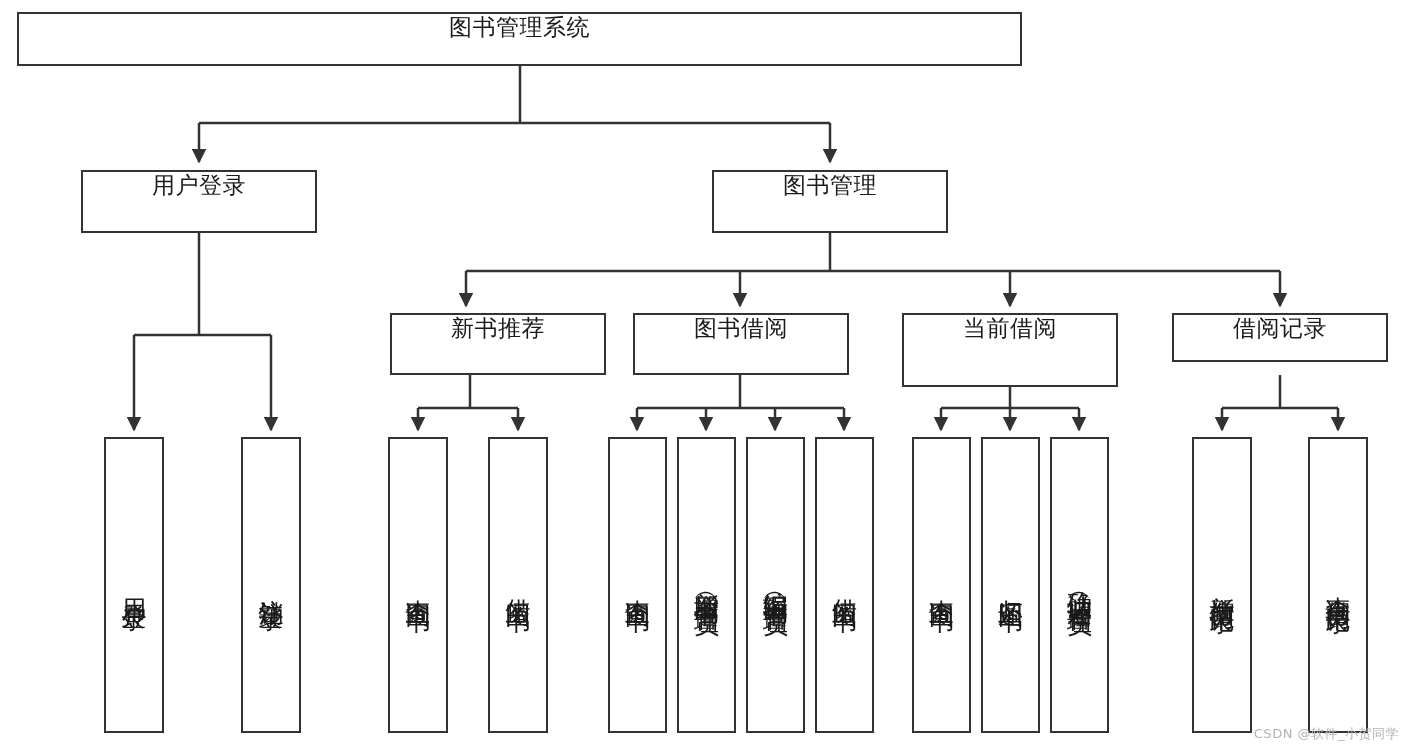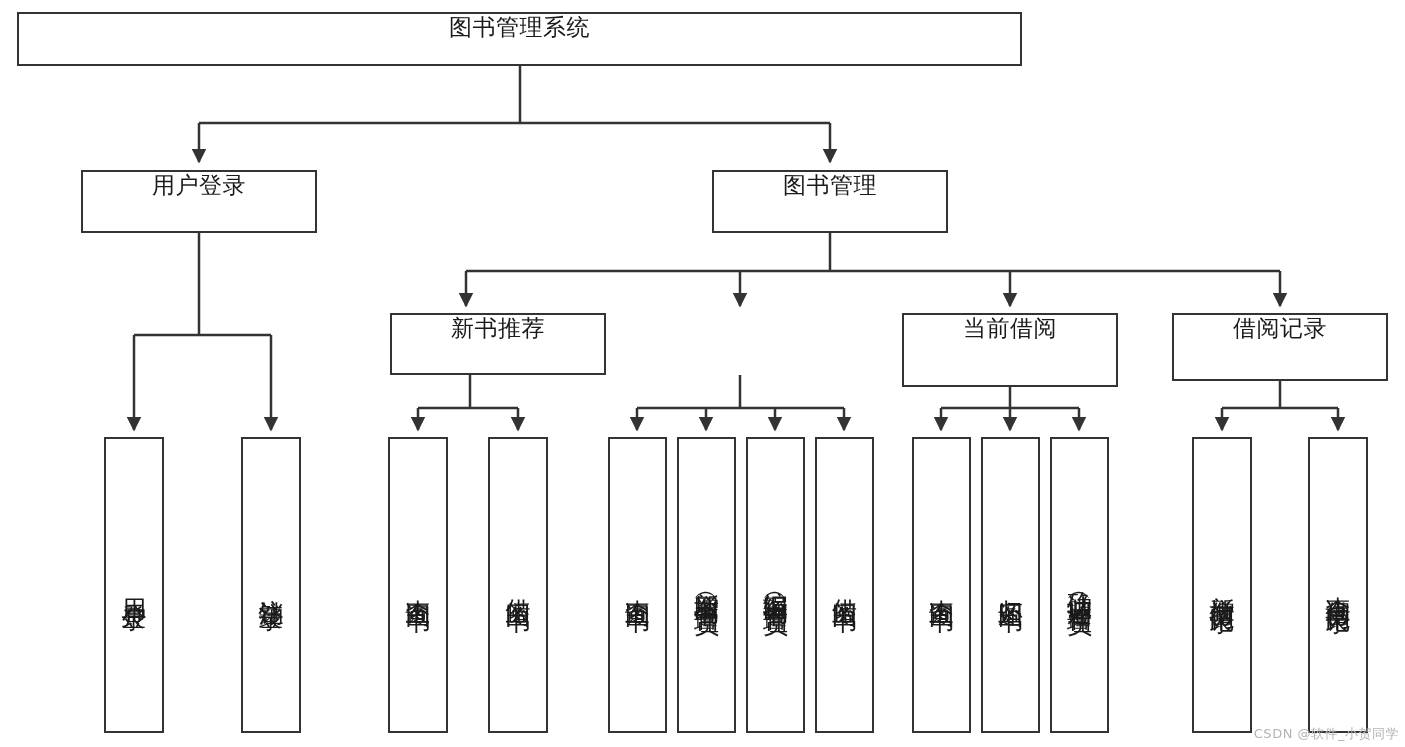--- a/index.html
+++ b/index.html
@@ -136,24 +136,27 @@
   <div class="node horizontal" style="left:81px; top:170px; width:236px; height:63px;">
     <span class="node-label">用户登录</span>
   </div>
   <div class="node horizontal" style="left:712px; top:170px; width:236px; height:63px;">
     <span class="node-label">图书管理</span>
   </div>
 
   <div class="node horizontal" style="left:362px; top:313px; width:216px; height:62px;margin-left:28px;">
     <span class="node-label">新书推荐</span>
   </div>
+  <div class="node horizontal" style="left:633px; top:313px; width:216px; height:62px;">
+    <span class="node-label">图书借阅</span>
+  </div>
   <div class="node horizontal" style="left:902px; top:313px; width:216px; height:74px;">
     <span class="node-label">当前借阅</span>
   </div>
-  <div class="node horizontal" style="left:1172px; top:313px; width:216px; height:68px;">
+  <div class="node horizontal" style="left:1172px; top:313px; width:216px; height:49px;">
     <span class="node-label">借阅记录</span>
   </div>
 
   <div class="node vertical" style="left:104px; top:437px; width:60px; height:296px;">
     <span class="node-label">用户登录</span>
   </div>
   <div class="node vertical" style="left:241px; top:437px; width:60px; height:296px;">
     <span class="node-label">注销登录</span>
   </div>
 

